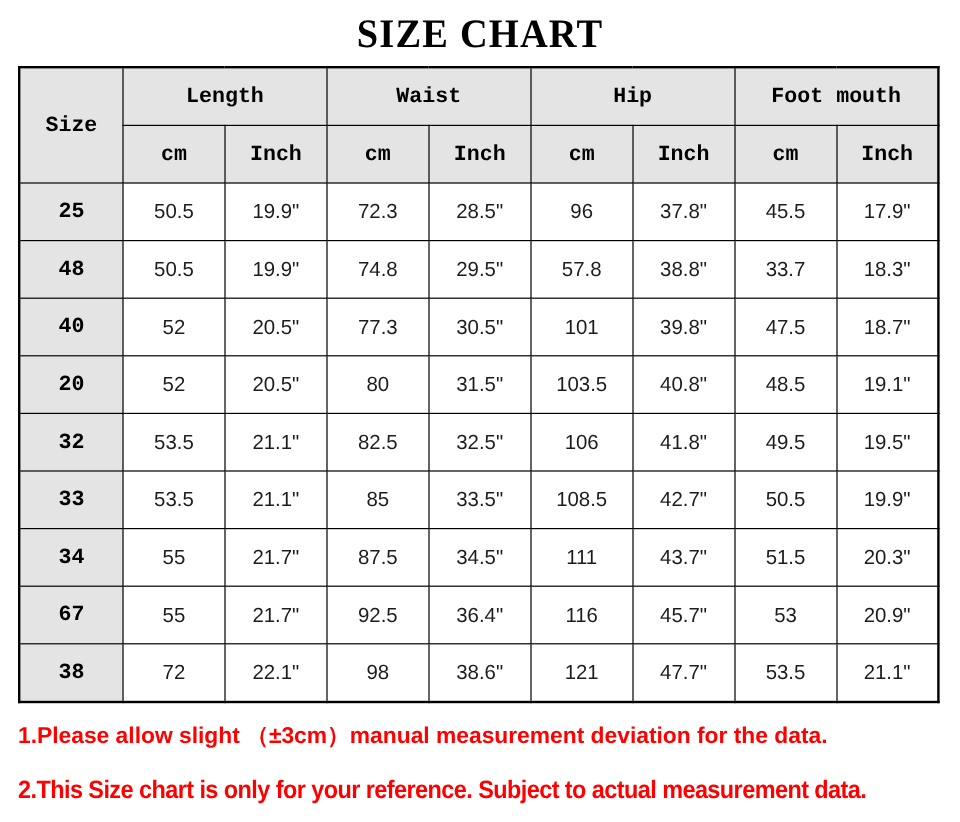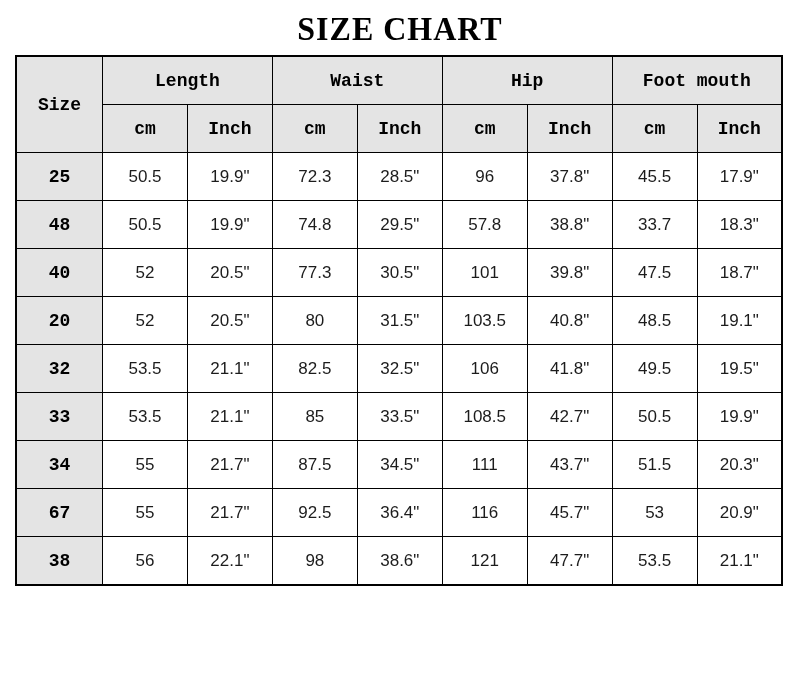--- a/index.html
+++ b/index.html
@@ -190,26 +190,30 @@
           <td>21.7"</td>
           <td>92.5</td>
           <td>36.4"</td>
           <td>116</td>
           <td>45.7"</td>
           <td>53</td>
           <td>20.9"</td>
         </tr>
         <tr>
           <th>38</th>
-          <td>56</td>
+          <td>72</td>
           <td>22.1"</td>
           <td>98</td>
           <td>38.6"</td>
           <td>121</td>
           <td>47.7"</td>
           <td>53.5</td>
           <td>21.1"</td>
         </tr>
       </tbody>
   </table>
 
+  <div class="notes">
+    <p class="note-line note-1" style="color: rgb(255, 0, 0);">1.Please allow slight （±3cm）manual measurement deviation for the data.</p>
+    <p class="note-line note-2" style="color: rgb(255, 0, 0);">2.This Size chart is only for your reference. Subject to actual measurement data.</p>
+  </div>
 
 </div>
 
 </body></html>

